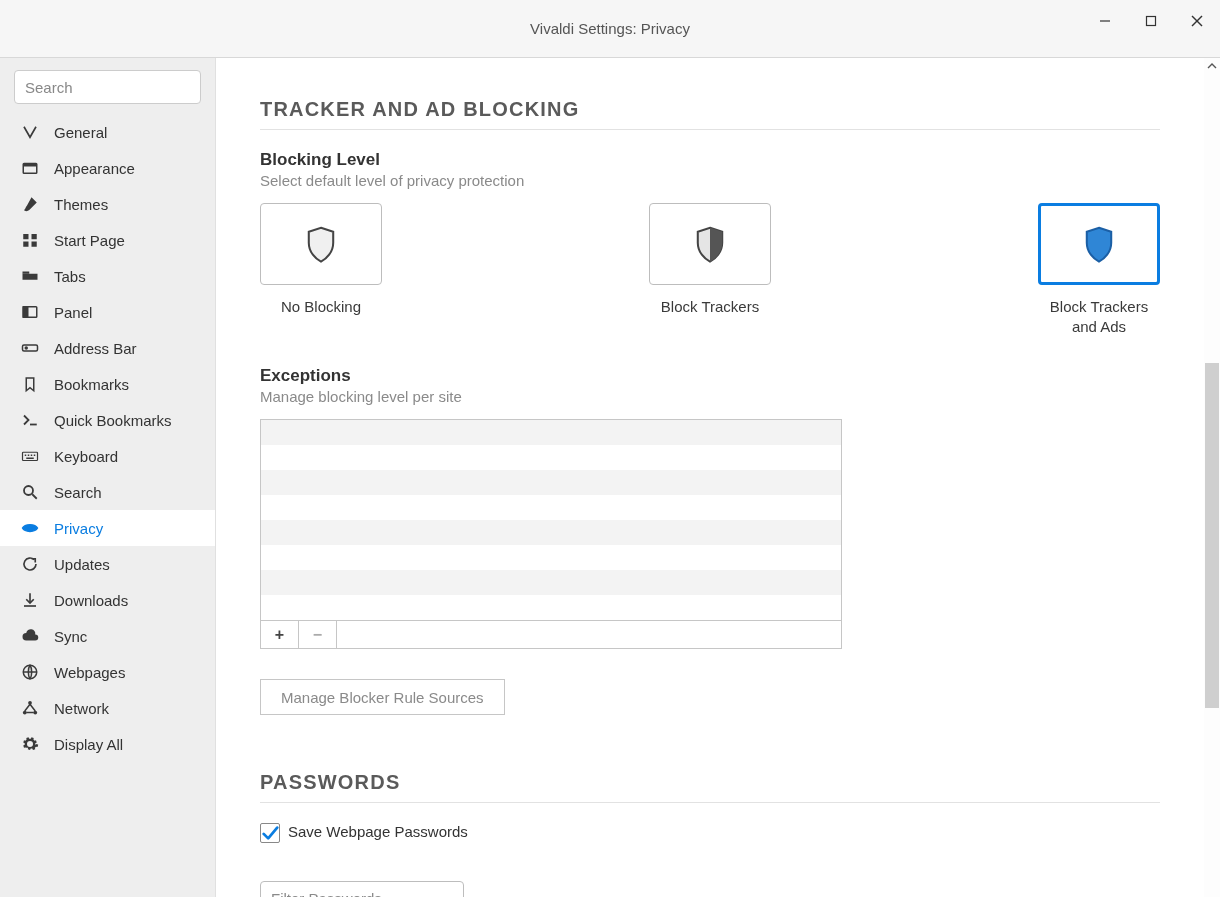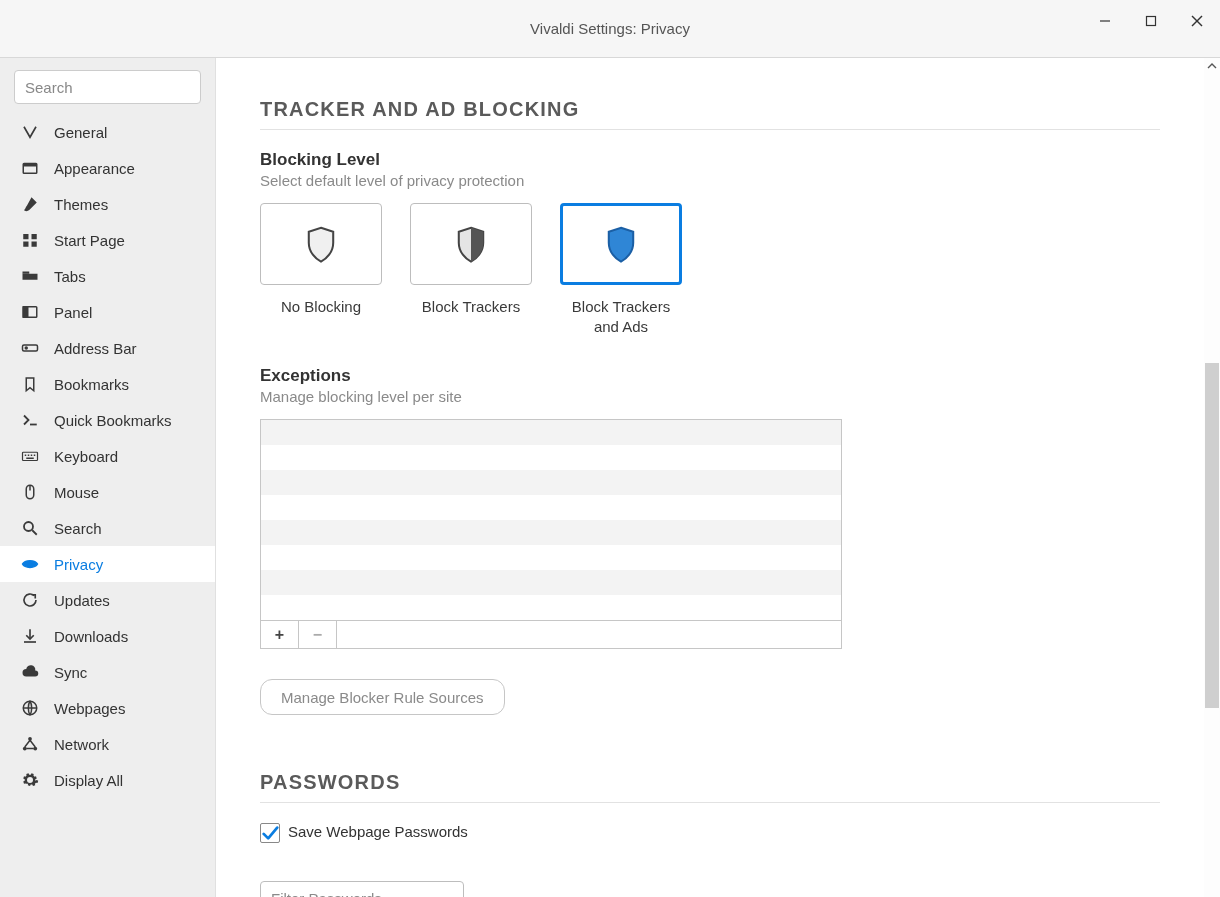--- a/index.html
+++ b/index.html
@@ -25,35 +25,35 @@
   .nav-item.active .nav-icon { color:#0a7de1;}
   
   .content-wrap { flex:1; position:relative; overflow:hidden;}
   .content { position:absolute; inset:0; overflow-y:auto; padding:40px 0 60px 44px;}
   .content-inner { width:900px;}
   .section-header { font-size:20px; font-weight:700; letter-spacing:0.06em; color:#5a5a5a; margin-bottom:4px;}
   .section-rule { border:none; border-top:1px solid #e2e2e2; margin:8px 0 20px 0;}
   .subhead { font-size:17px; font-weight:600; color:#333; margin-top:4px;}
   .subdesc { font-size:15px; color:#8a8a8a; margin-top:2px; margin-bottom:14px;}
   
-  .cards { display:flex; gap:28px;}
+  .cards { display:flex; gap:28px;justify-content:space-between;}
   .card-col { text-align:center; }
   .card { width:122px; height:82px; border:1px solid #bdbdbd; border-radius:4px; background:#fff; display:flex; align-items:center; justify-content:center; cursor:pointer;}
   .card.selected { border:3px solid #0a7de1;}
   .card-label { margin-top:12px; font-size:15px; color:#3a3a3a; line-height:1.3; width:122px;}
   
   .ex-box { width:582px; border:1px solid #c6c6c6; margin-top:14px;}
   .ex-list { height:200px; background:#fff;}
   .ex-row { height:25px;}
   .ex-row.alt { background:#f3f3f3;}
   .ex-toolbar { height:28px; display:flex; border-top:1px solid #c6c6c6; background:#fff;}
   .ex-tool-btn { width:38px; border-right:1px solid #c6c6c6; display:flex; align-items:center; justify-content:center; font-weight:700; color:#444; cursor:pointer; font-size:16px;}
   .ex-tool-btn.disabled { color:#aaa; cursor:default;}
   
-  .btn { display:inline-flex; align-items:center; justify-content:center; height:36px; padding:0 20px; border:1px solid #c6c6c6; border-radius:12px; background:#fff; color:#8a8a8a; font-size:15px; margin-top:30px;}
+  .btn { display:inline-flex; align-items:center; justify-content:center; height:36px; padding:0 20px; border:1px solid #c6c6c6; border-radius:0; background:#fff; color:#8a8a8a; font-size:15px; margin-top:30px;}
   
   .checkbox-row { display:flex; align-items:flex-start; gap:8px; margin-top:14px; font-size:15px; color:#333;}
   .cbox { width:20px; height:20px; border:1px solid #888; border-radius:2px; display:flex; align-items:center; justify-content:center; background:#fff;}
   .cbox svg{ width:18px; height:18px;}
   .filter-input { width:204px; height:34px; border:1px solid #bdbdbd; border-radius:4px; padding:0 10px; font-size:15px; margin-top:38px;}
   .filter-input::placeholder{ color:#8a8a8a;}
   
   .sb-track { position:absolute; right:0; top:0; width:16px; height:100%; background:#fdfdfd;}
   .sb-arrow { position:absolute; right:0; width:16px; height:16px; display:flex; align-items:center; justify-content:center; color:#555;}
   .sb-arrow.top{ top:0;} .sb-arrow.bottom{ bottom:0;}
@@ -176,29 +176,20 @@
             <svg viewBox="0 0 24 24" fill="currentColor">
               <rect x="2" y="7" width="20" height="11" rx="1" fill="none" stroke="currentColor" stroke-width="1.6"></rect>
               <rect x="5" y="10" width="2" height="2"></rect>
               <rect x="9" y="10" width="2" height="2"></rect>
               <rect x="13" y="10" width="2" height="2"></rect>
               <rect x="17" y="10" width="2" height="2"></rect>
               <rect x="7" y="14" width="10" height="2"></rect>
             </svg>
           </span>
         <span>Keyboard</span>
-      </li>
-      <li class="nav-item">
-        <span class="nav-icon">
-            <svg viewBox="0 0 24 24" fill="none" stroke="currentColor" stroke-width="2">
-              <rect x="7" y="3" width="10" height="18" rx="5"></rect>
-              <line x1="12" y1="3" x2="12" y2="10"></line>
-            </svg>
-          </span>
-        <span>Mouse</span>
       </li>
       <li class="nav-item">
         <span class="nav-icon">
             <svg viewBox="0 0 24 24" fill="none" stroke="currentColor" stroke-width="2.4">
               <circle cx="10" cy="10" r="6"></circle>
               <line x1="15" y1="15" x2="21" y2="21"></line>
             </svg>
           </span>
         <span>Search</span>
       </li>

